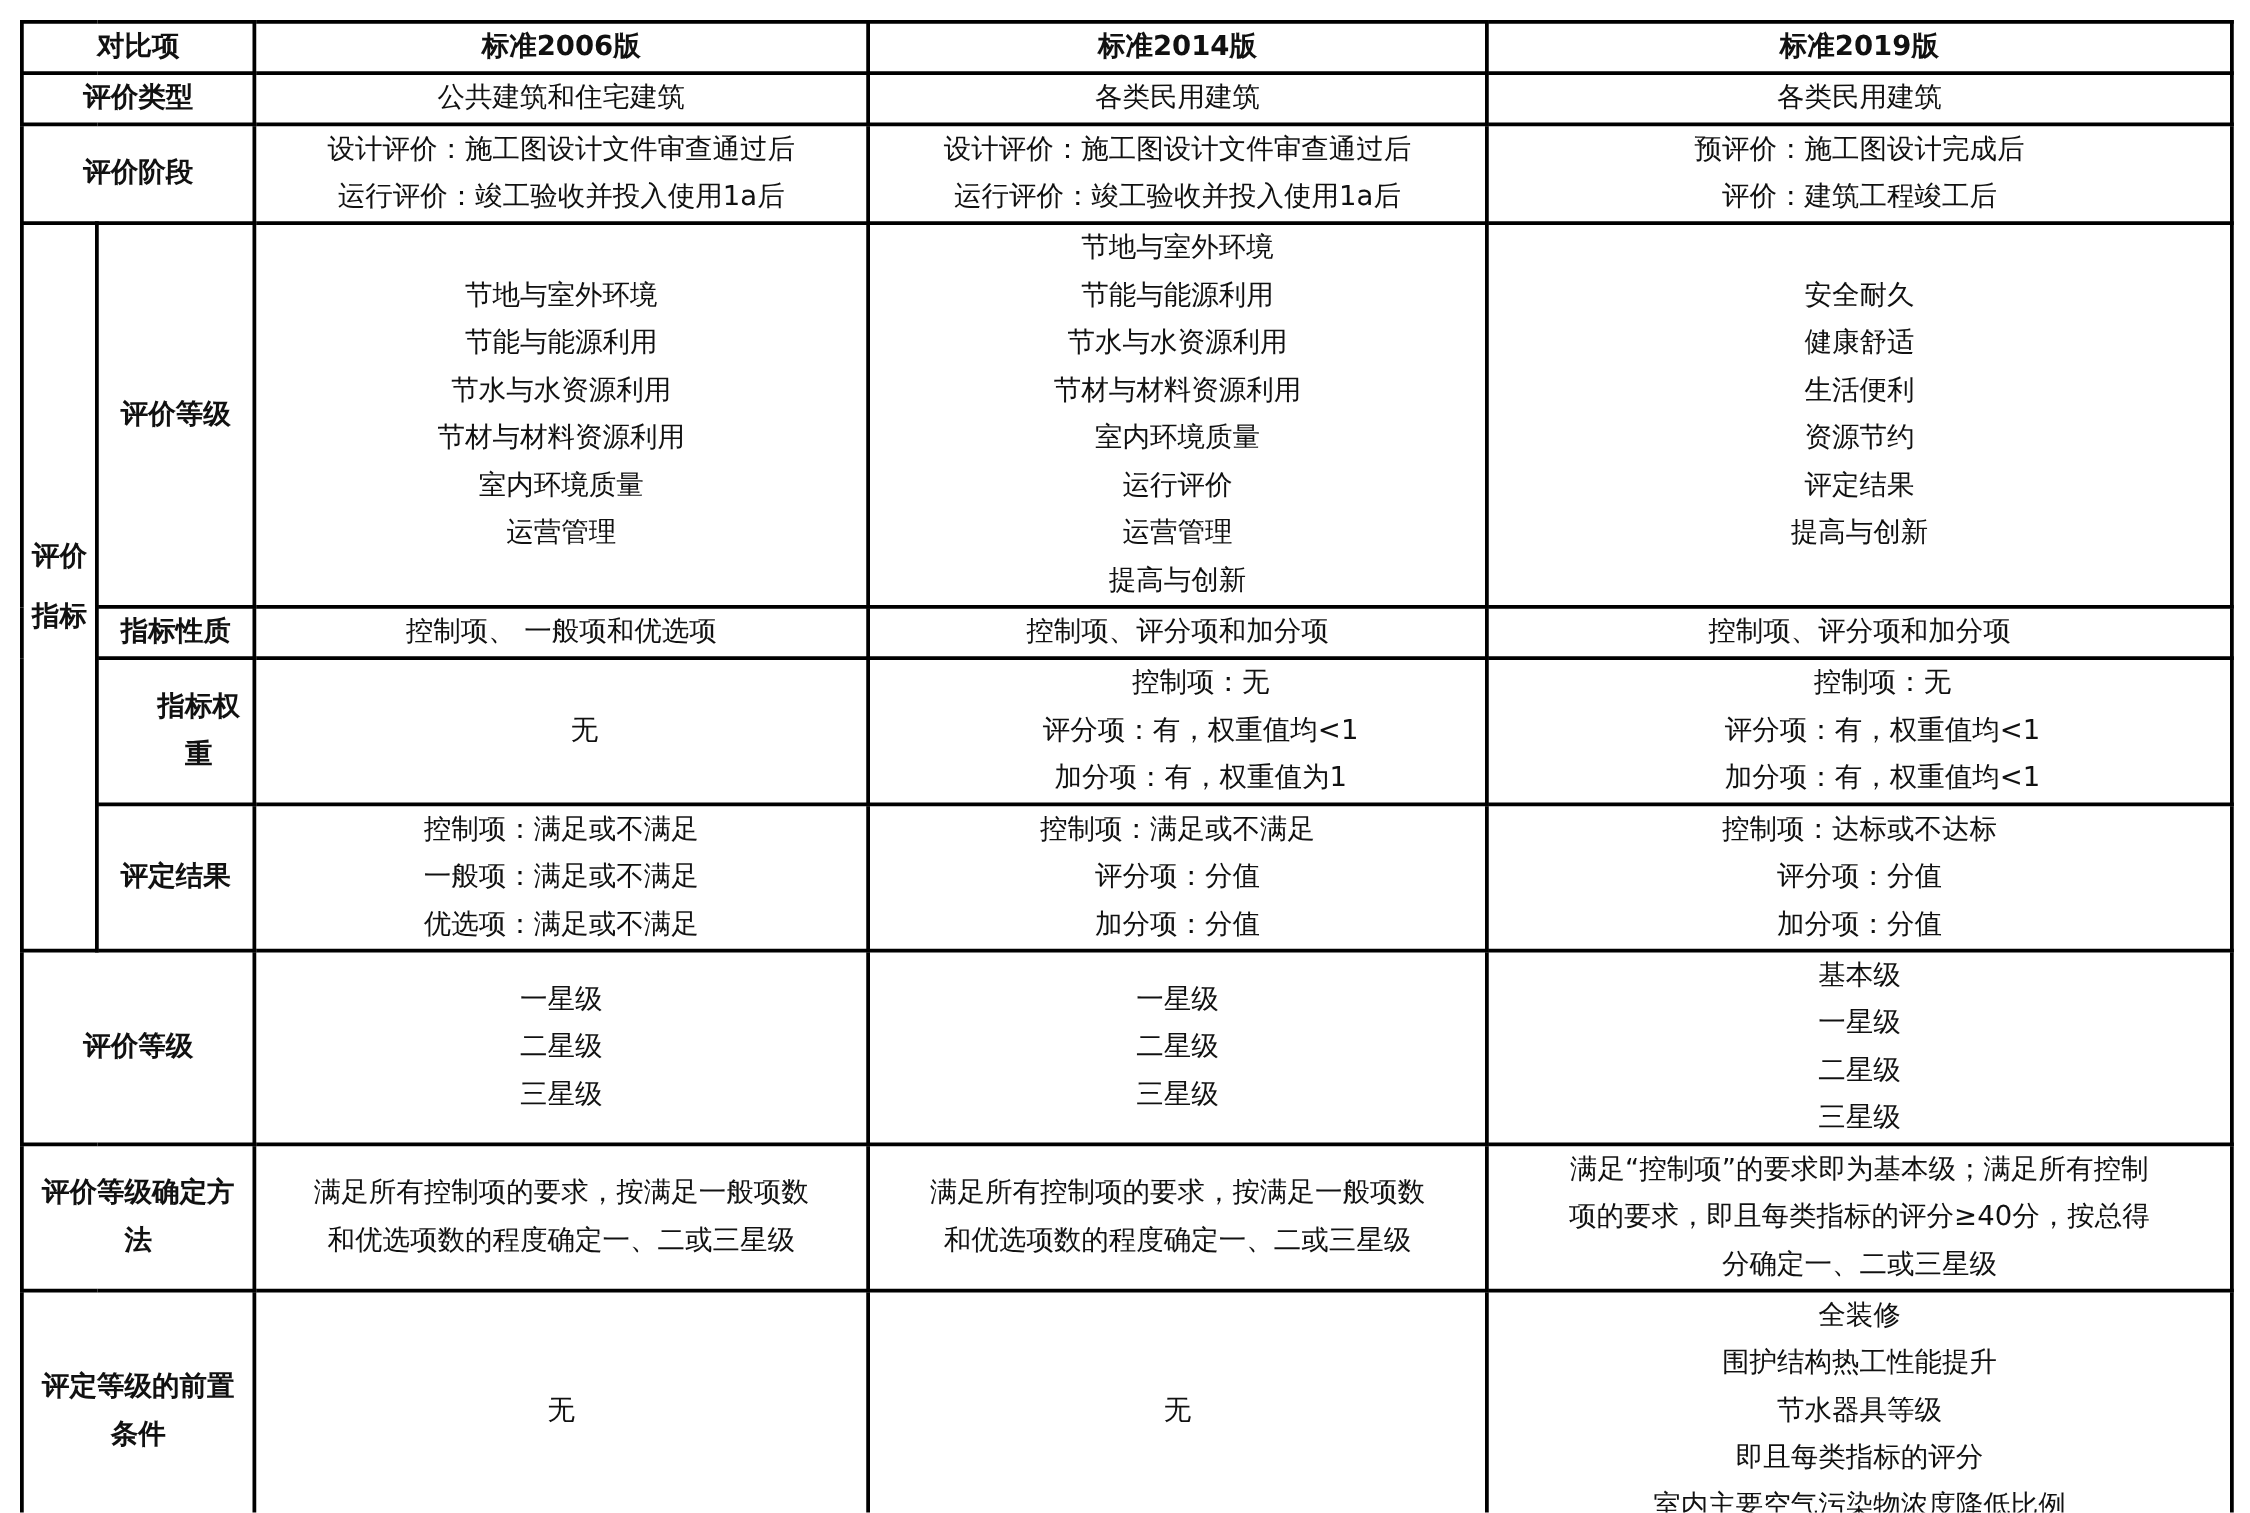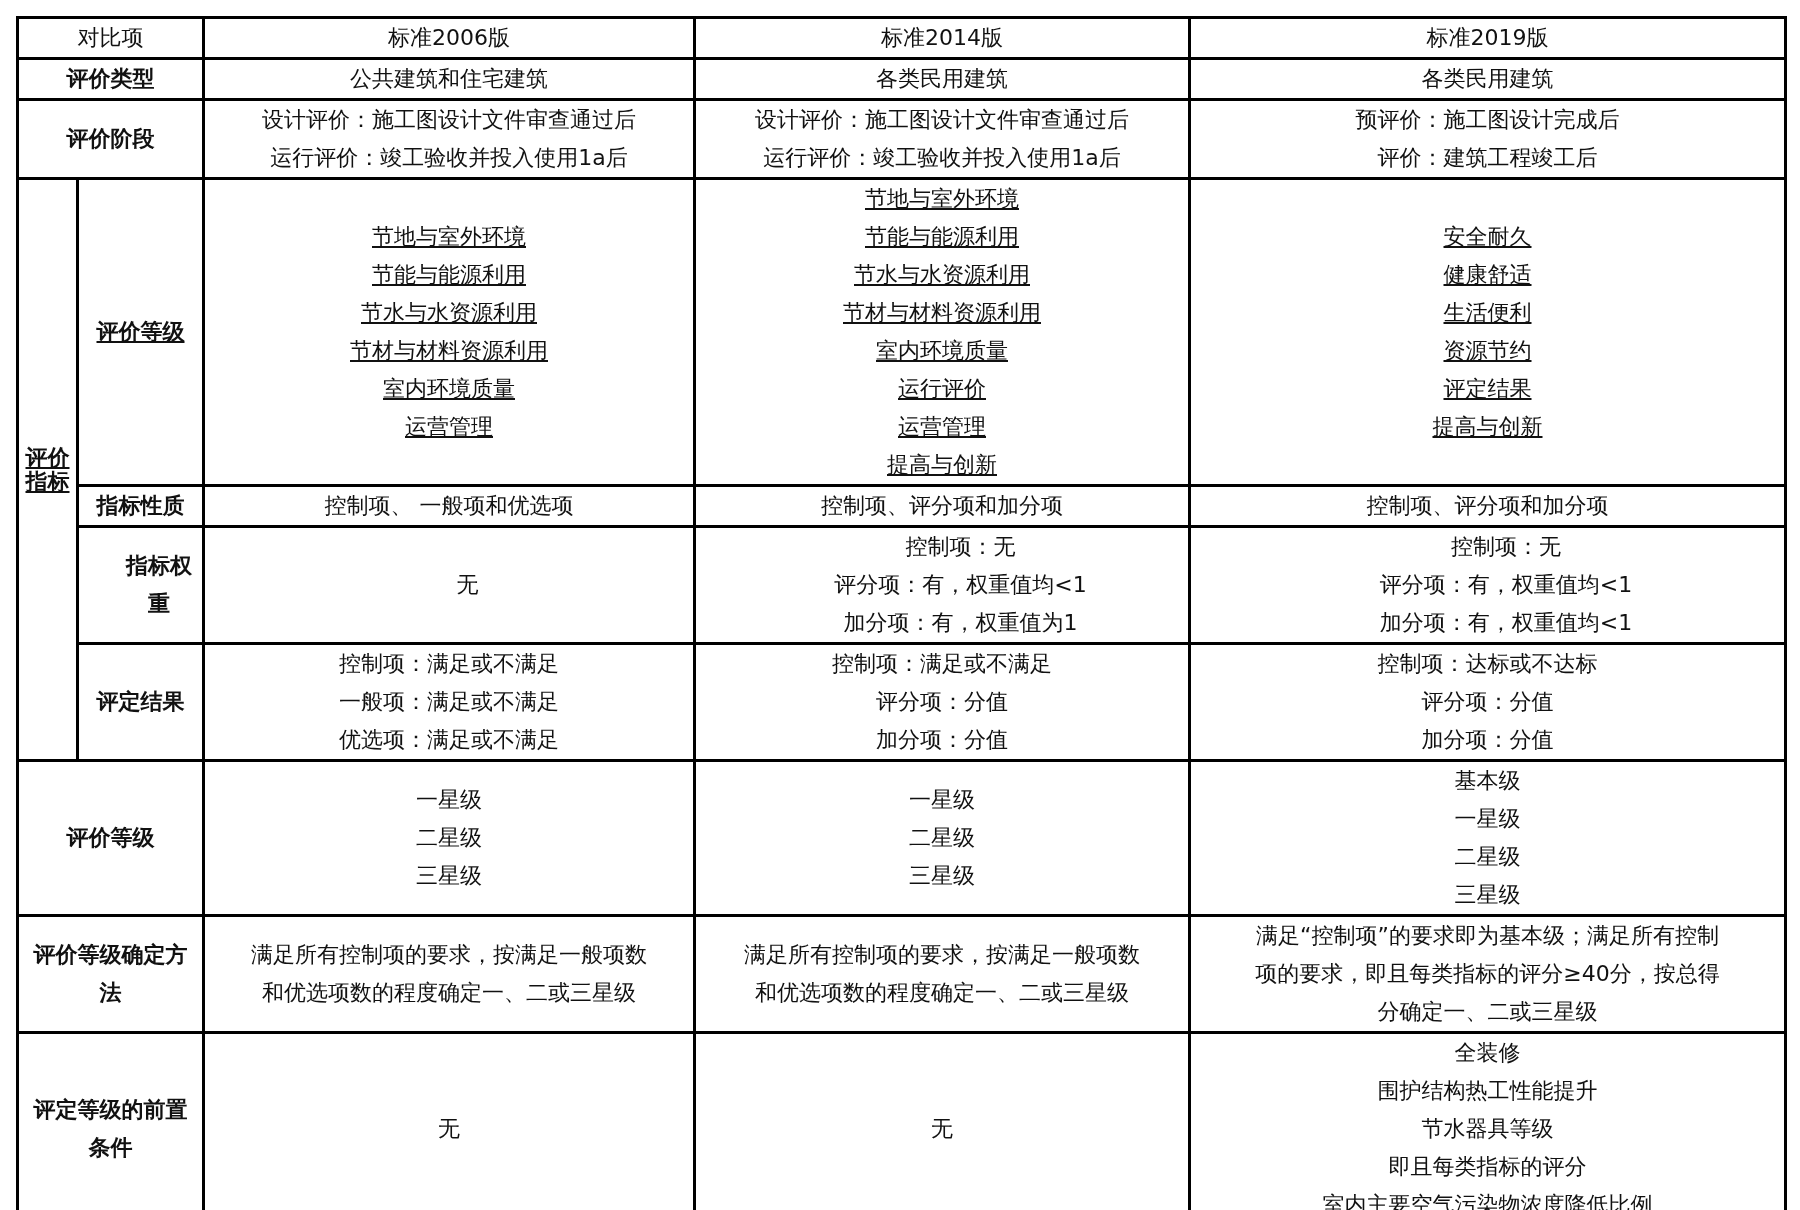--- a/index.html
+++ b/index.html
@@ -10,27 +10,27 @@
     border-collapse: collapse; table-layout: fixed;
     width: 1768px;
   }
   table.cmp td {
     border: 3px solid #000;
     text-align: center; vertical-align: middle;
     padding: 0 6px;
     font-size: 22px; line-height: 38px;
     overflow: hidden;
   }
-  td.hd { font-weight: normal; margin-top: 36px; }
+  td.hd { font-weight: bold; margin-top: 36px; }
   td.lbl { font-weight: bold; }
   .line { display: block; white-space: nowrap; }
   tr.r-header td { height: 31px; }
   tr.r-type td { height: 33px; margin-top: 35px; }
   tr.r-stage td { height: 70px; }
-  tr.r-system td { height: 298px; text-decoration: underline; }
+  tr.r-system td { height: 298px; }
   tr.r-nature td { height: 32px; }
   tr.r-weight td { height: 107px; padding-left: 43px; }
   tr.r-result td { height: 108px; }
   tr.r-grade td { height: 147px; }
   tr.r-method td { height: 106px; }
   tr.r-precond td { height: 185px; }
 </style>
 </head>
 <body>
 
@@ -68,21 +68,21 @@
       <span class="line">设计评价：施工图设计文件审查通过后</span>
       <span class="line">运行评价：竣工验收并投入使用1a后</span>
     </td>
     <td>
       <span class="line">预评价：施工图设计完成后</span>
       <span class="line">评价：建筑工程竣工后</span>
     </td>
   </tr>
 
   <tr class="r-system">
-    <td class="lbl" rowspan="4" style="line-height:24px; padding:1px 4px;">评价指标</td>
+    <td class="lbl" rowspan="4" style="line-height:48px; padding:1px 4px;">评价指标</td>
     <td class="lbl">评价等级</td>
     <td>
       <span class="line">节地与室外环境</span>
       <span class="line">节能与能源利用</span>
       <span class="line">节水与水资源利用</span>
       <span class="line">节材与材料资源利用</span>
       <span class="line">室内环境质量</span>
       <span class="line">运营管理</span>
     </td>
     <td>

